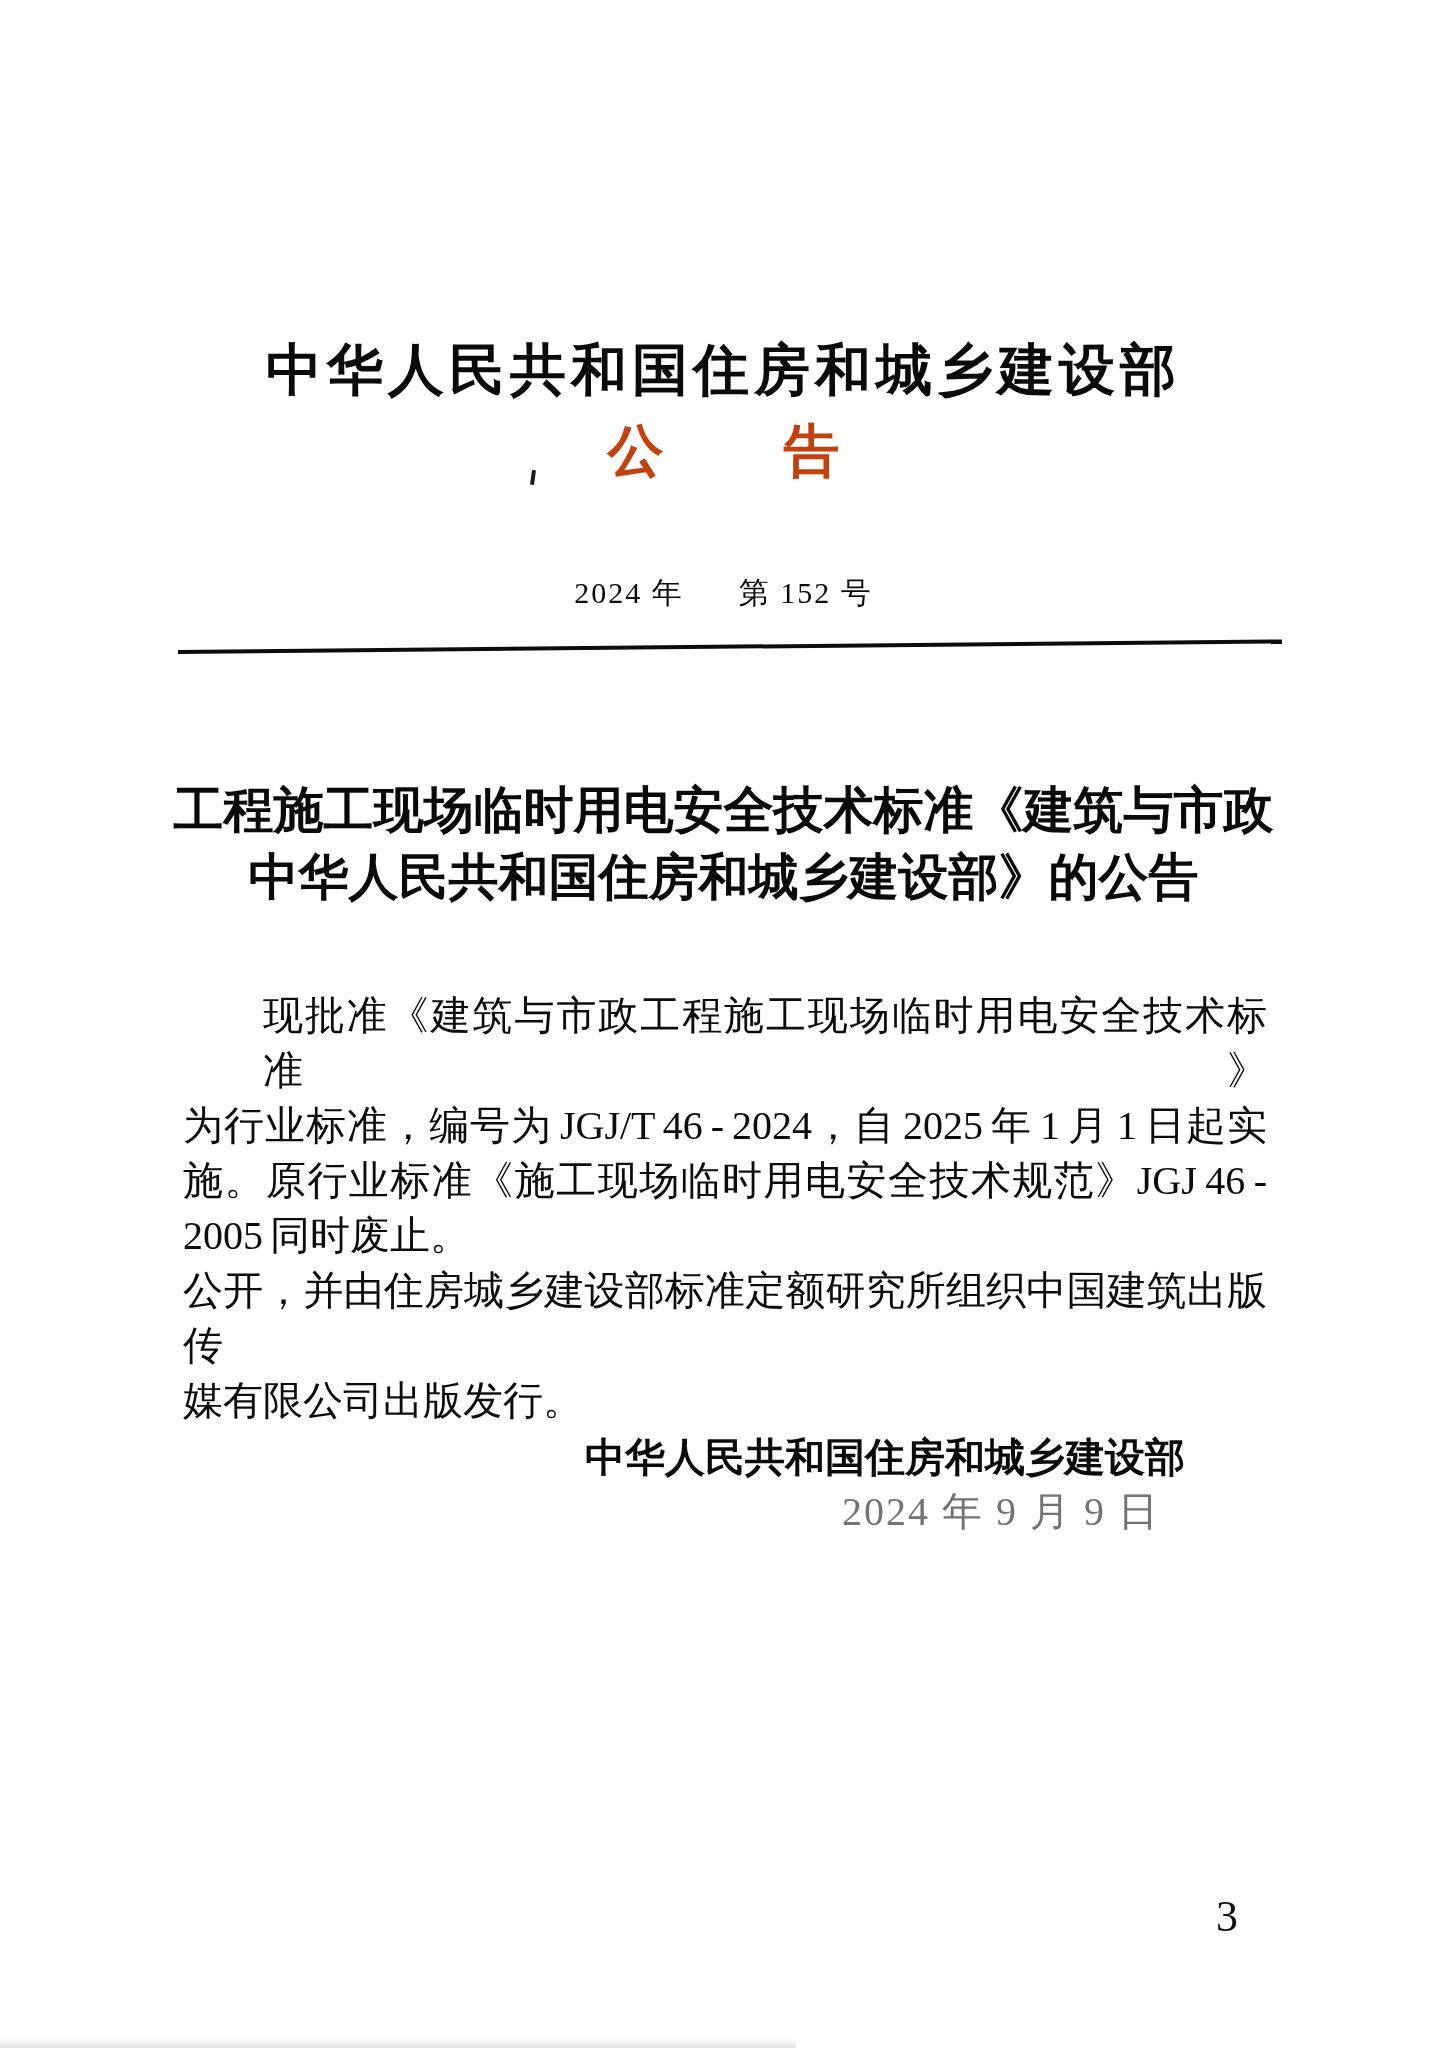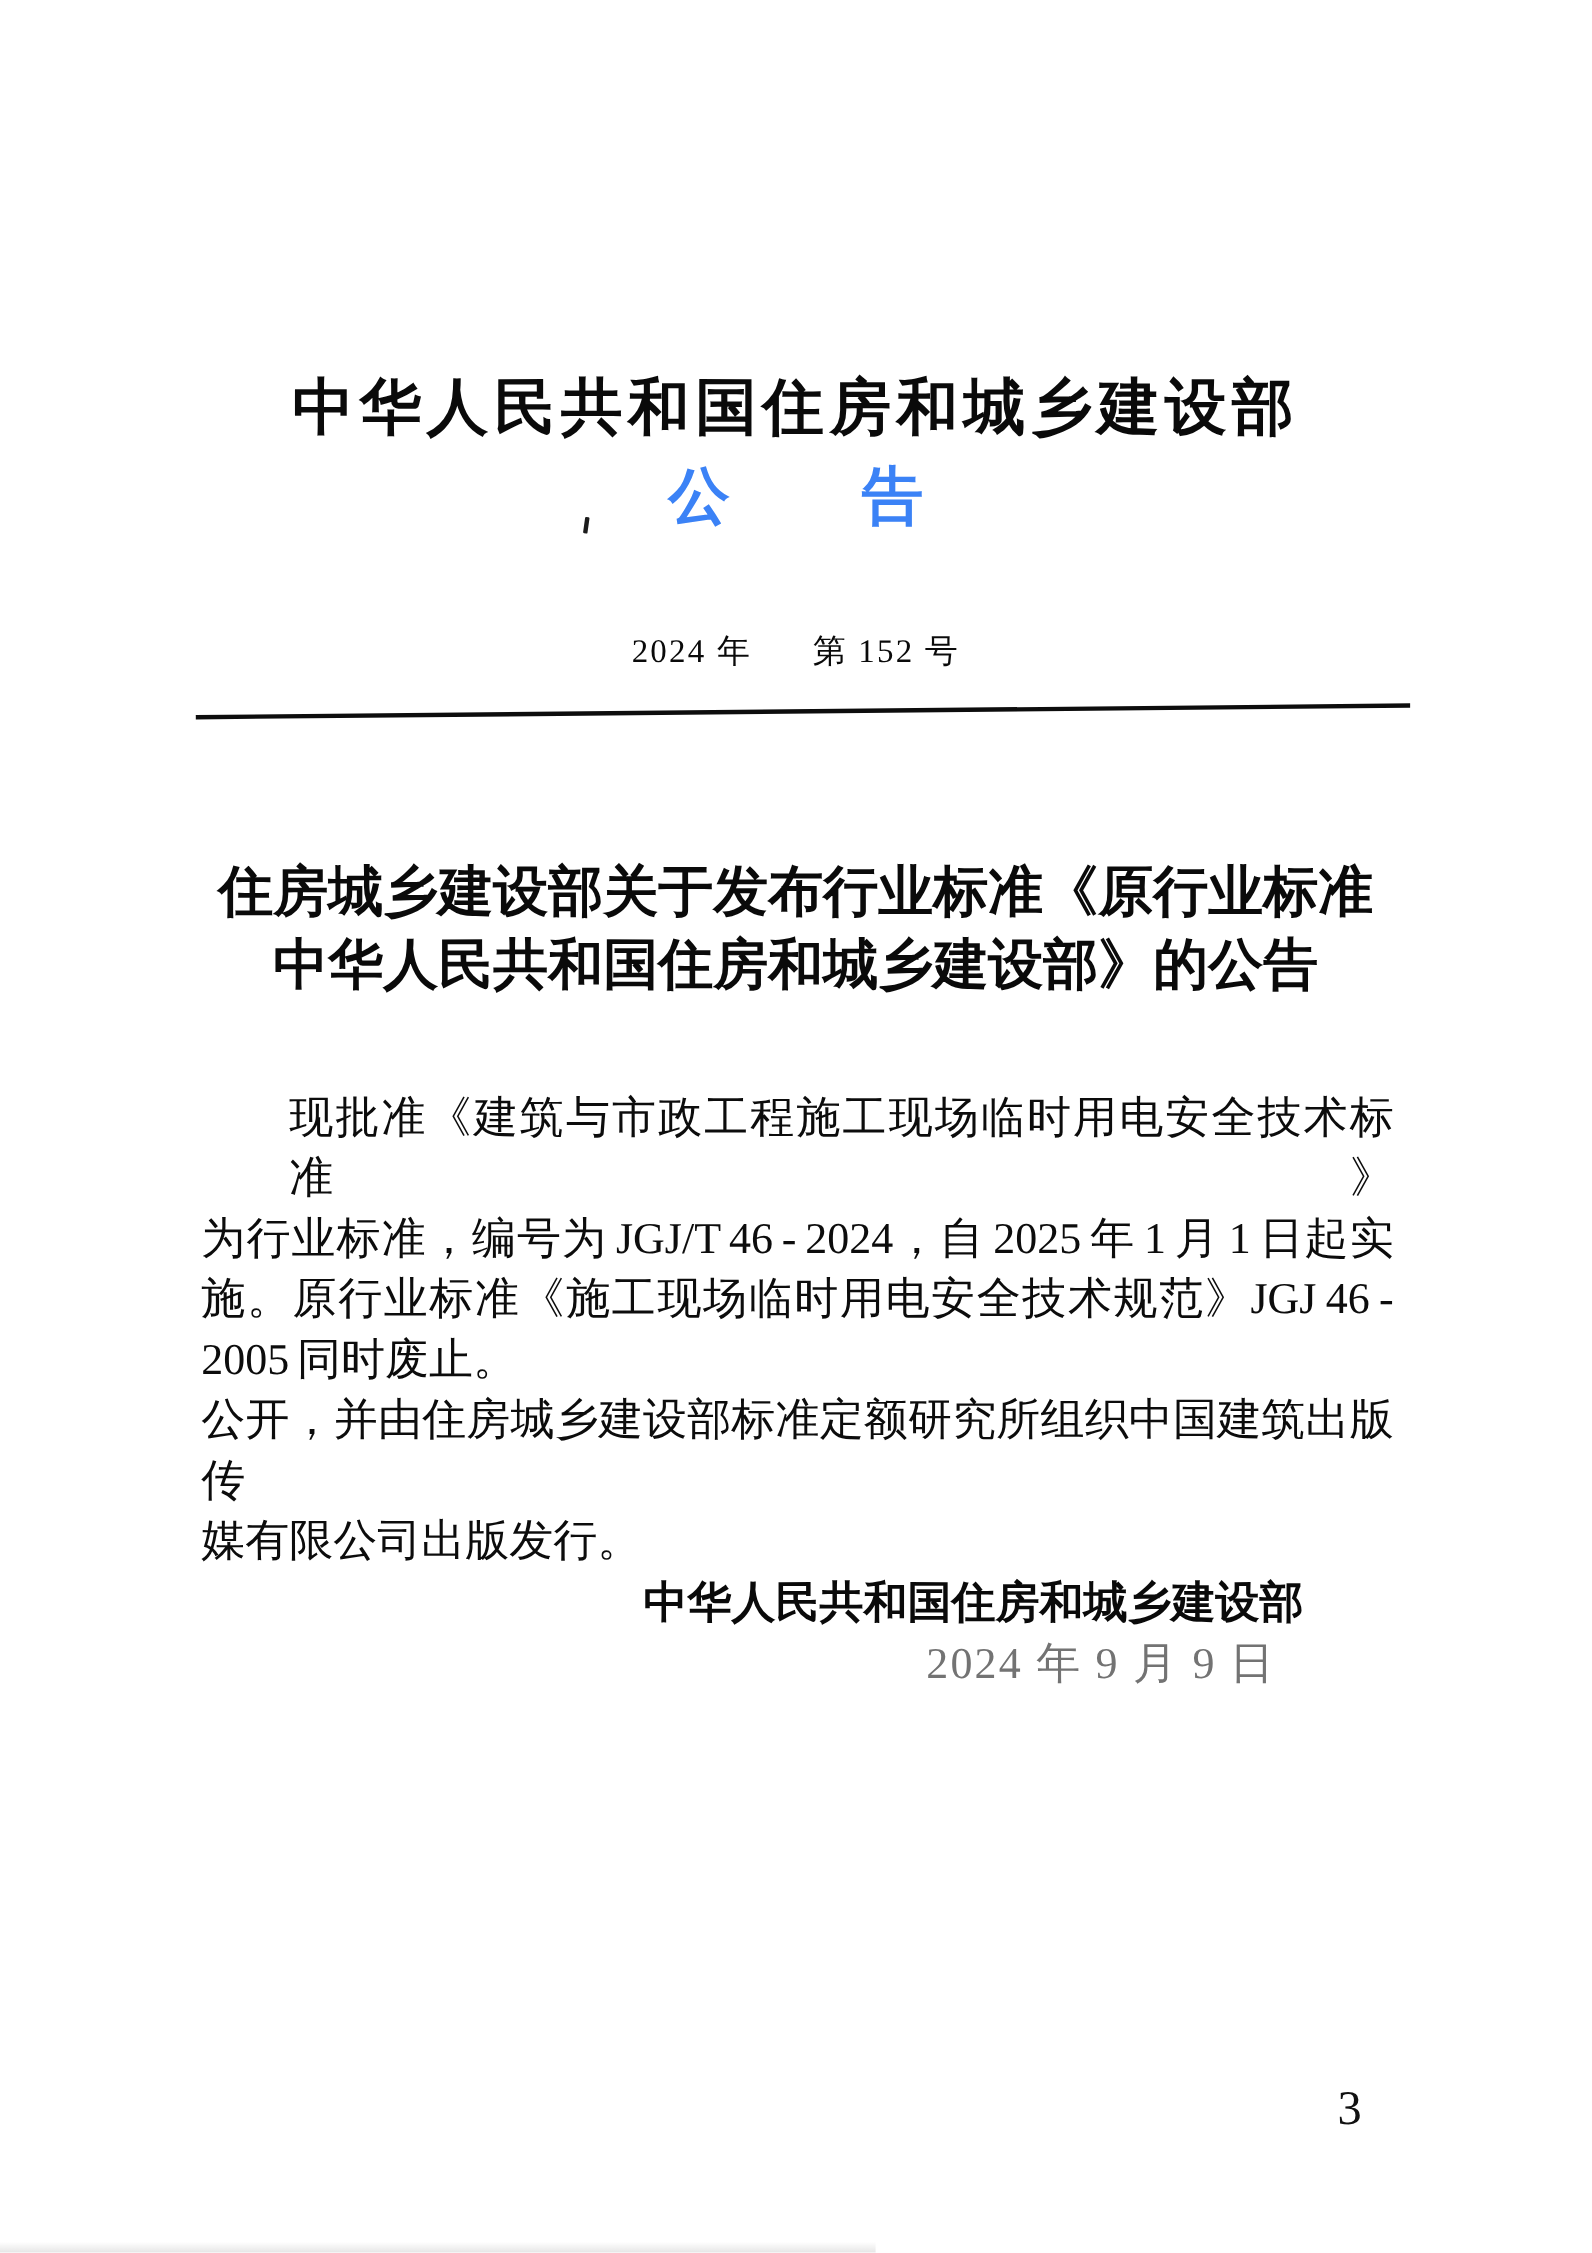--- a/index.html
+++ b/index.html
@@ -23,21 +23,21 @@
   }
   .announcement-title{
     position:absolute;top:419px;left:0;width:100%;
     text-align:center;
     font-family:"Liberation Sans", sans-serif;
     font-weight:700;
     font-size:56px;line-height:64px;
     letter-spacing:120px;      
     padding-left:120px;        
     box-sizing:border-box;
-    color:#3b82f6;
+    color:#c2410c;
   }
   .scan-tick{
     position:absolute;left:531px;top:470px;
     width:4px;height:15px;background:#1c1c1c;
     transform:rotate(8deg);border-radius:1px;
   }
   .doc-number{
     position:absolute;top:568px;left:0;width:100%;
     display:flex;justify-content:center;align-items:baseline;gap:55px;
     font-size:30px;line-height:50px;
@@ -111,21 +111,21 @@
   <div class="scan-tick"></div>
 
   <div class="doc-number">
     <span>2024 年</span>
     <span>第 152 号</span>
   </div>
 
   <div class="rule"></div>
 
   <div class="notice-title">
-    <div>住房城乡建设部关于发布行业标准《原行业标准</div>
+    <div>工程施工现场临时用电安全技术标准《建筑与市政</div>
     <div>中华人民共和国住房和城乡建设部》的公告</div>
   </div>
 
   <div class="body-block">
     <div>
       <div class="body-line fill indent">现批准《建筑与市政工程施工现场临时用电安全技术标准》</div>
       <div class="body-line fill">为行业标准，编号为 JGJ/T 46 - 2024，自 2025 年 1 月 1 日起实</div>
       <div class="body-line fill">施。原行业标准《施工现场临时用电安全技术规范》JGJ 46 -</div>
       <div class="body-line">2005 同时废止。</div>
     </div>

